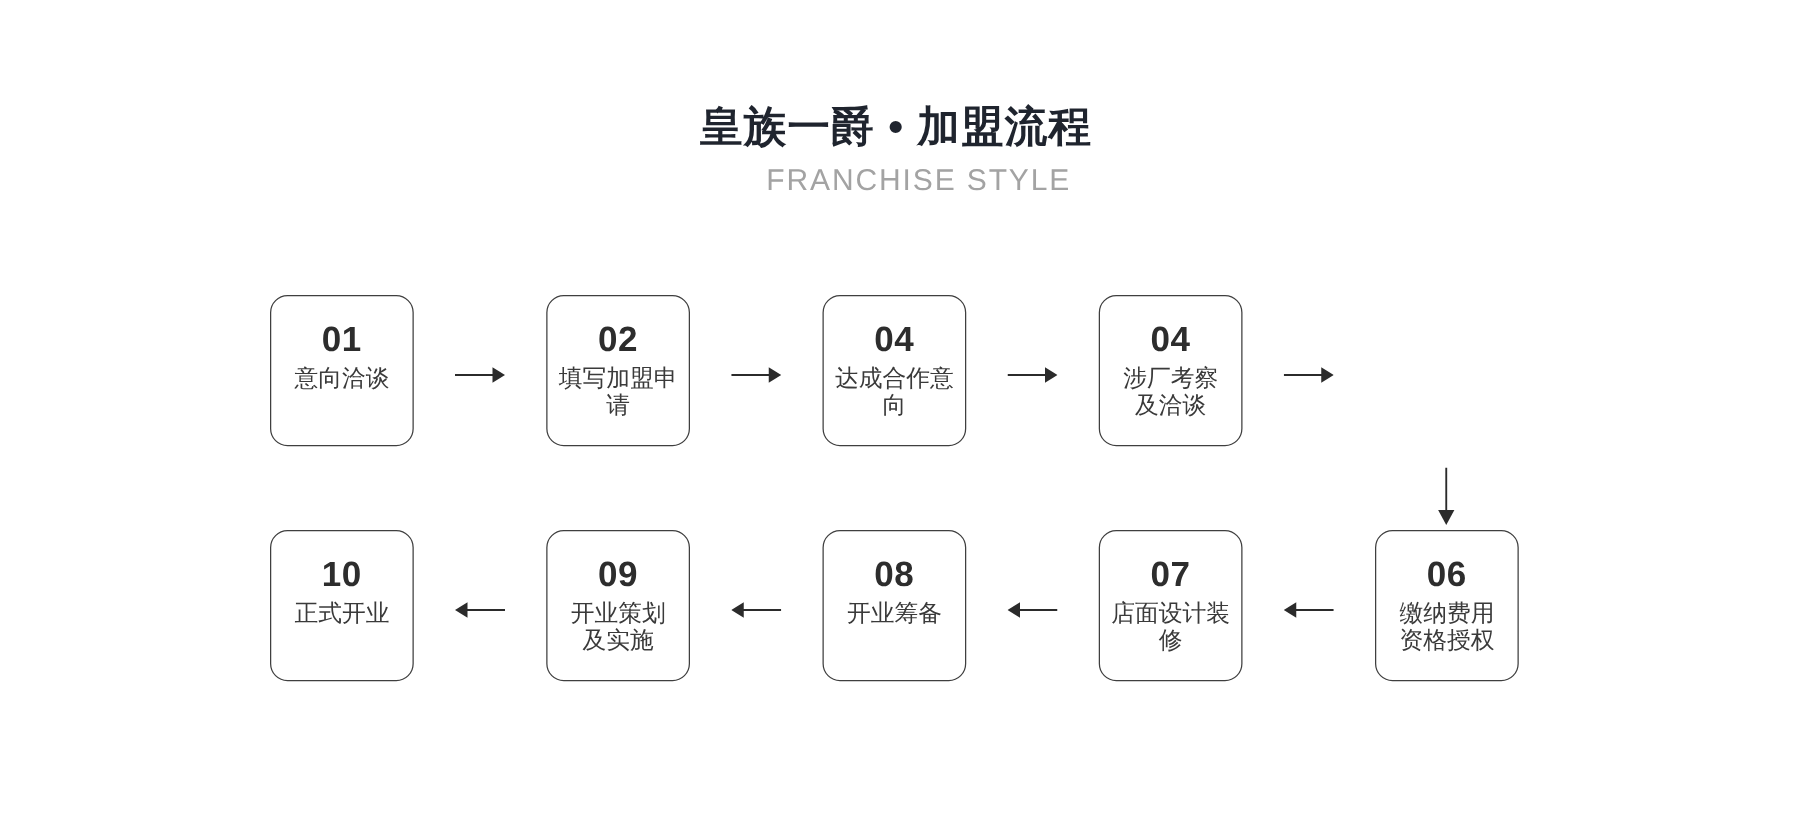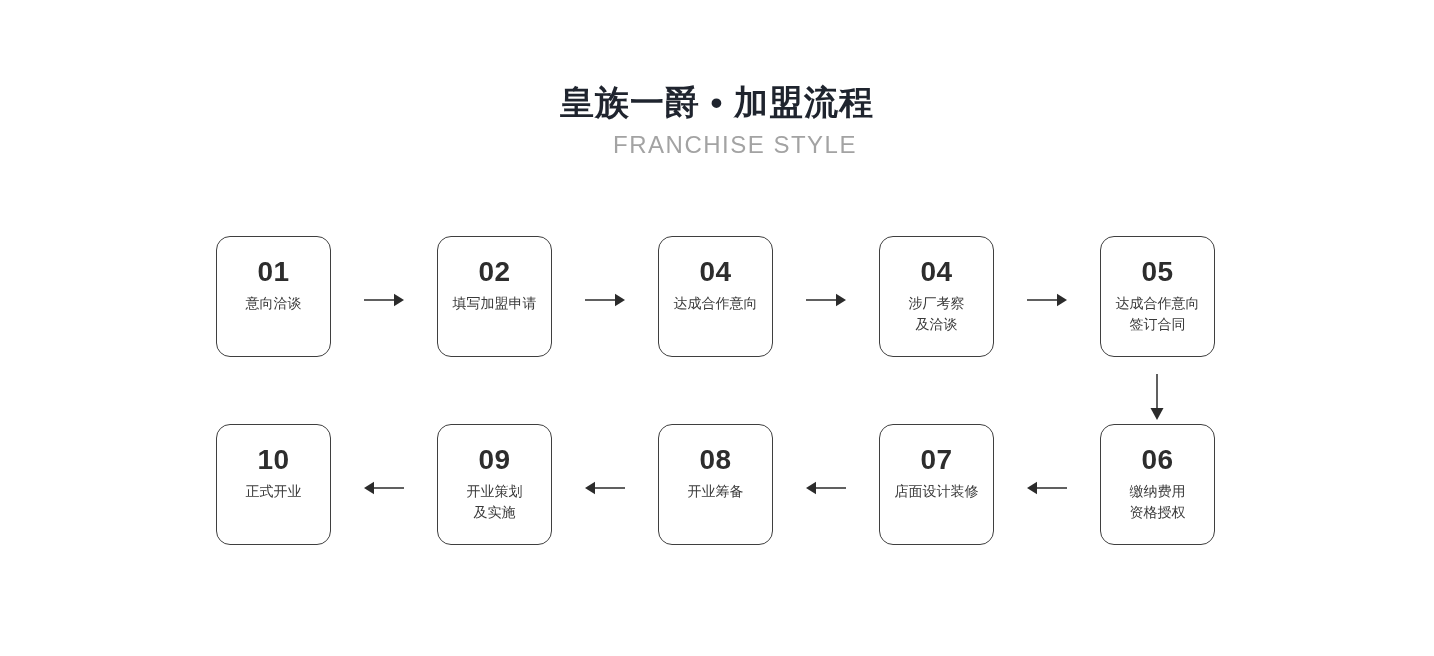--- a/index.html
+++ b/index.html
@@ -62,21 +62,21 @@
   }
   .step-number {
     font-size: 28px;
     line-height: 32px;
     font-weight: 600;
     letter-spacing: 0.5px;
     color: var(--step-number, #2d2d2d);
   }
   .step-label {
     margin-top: 5px;
-    font-size: 14px;
+    font-size: 19px;
     line-height: 21px;
     color: var(--step-label, #3a3a3a);
   }
   .label-line { display: block; }
   .arrow-cell {
     width: 106px;
     display: flex;
     align-items: center;
     justify-content: center;
     color: var(--arrow, #2b2b2b);
@@ -154,27 +154,20 @@
       </div>
     </div>
 
     <div class="arrow-cell">
       <svg width="40" height="16" viewBox="0 0 40 16">
           <line x1="0" y1="8" x2="31" y2="8" stroke="currentColor" stroke-width="1.5"></line>
           <path d="M30 1.8 L40 8 L30 14.2 Z" fill="currentColor"></path>
         </svg>
     </div>
 
-    <div class="step-box">
-      <div class="step-number">05</div>
-      <div class="step-label">
-        <span class="label-line">达成合作意向</span>
-        <span class="label-line">签订合同</span>
-      </div>
-    </div>
 
   </div>
 
   <div class="down-arrow">
     <svg width="16" height="46" viewBox="0 0 16 46">
         <line x1="8" y1="0" x2="8" y2="35" stroke="currentColor" stroke-width="1.5"></line>
         <path d="M1.5 34 L14.5 34 L8 46 Z" fill="currentColor"></path>
       </svg>
   </div>
 

